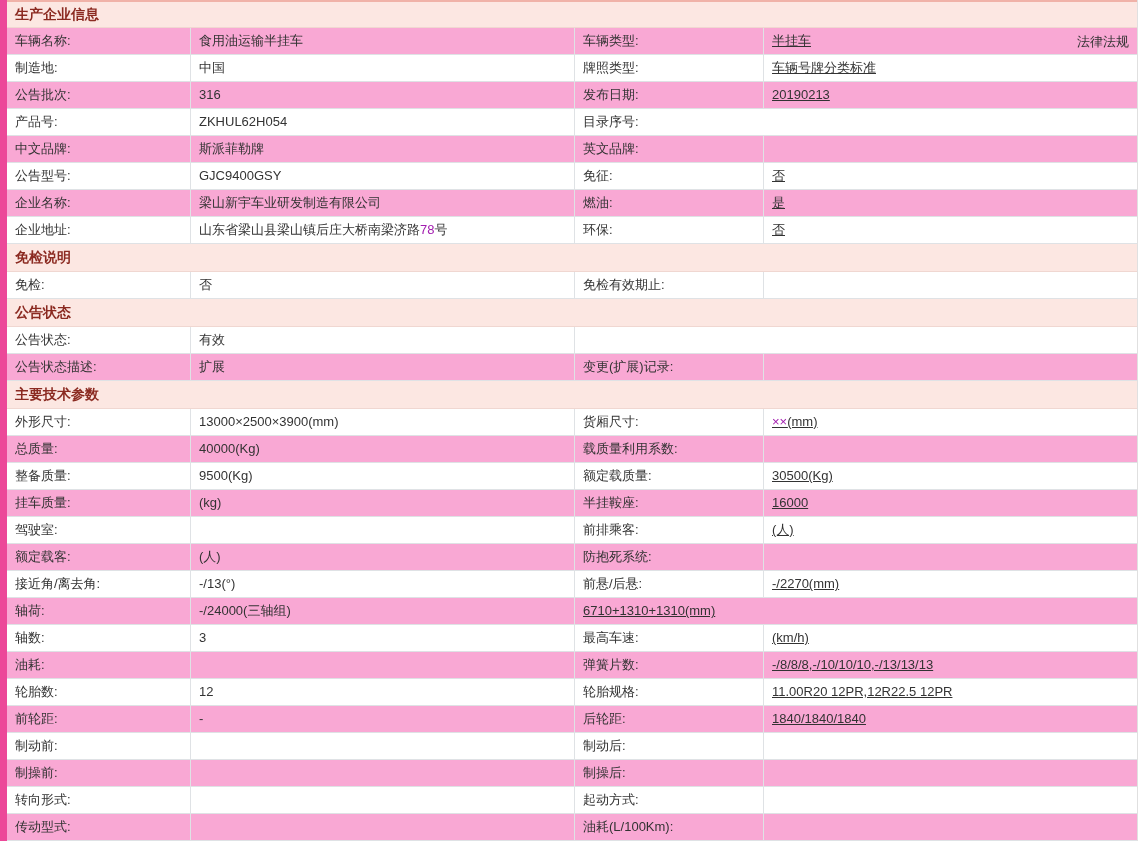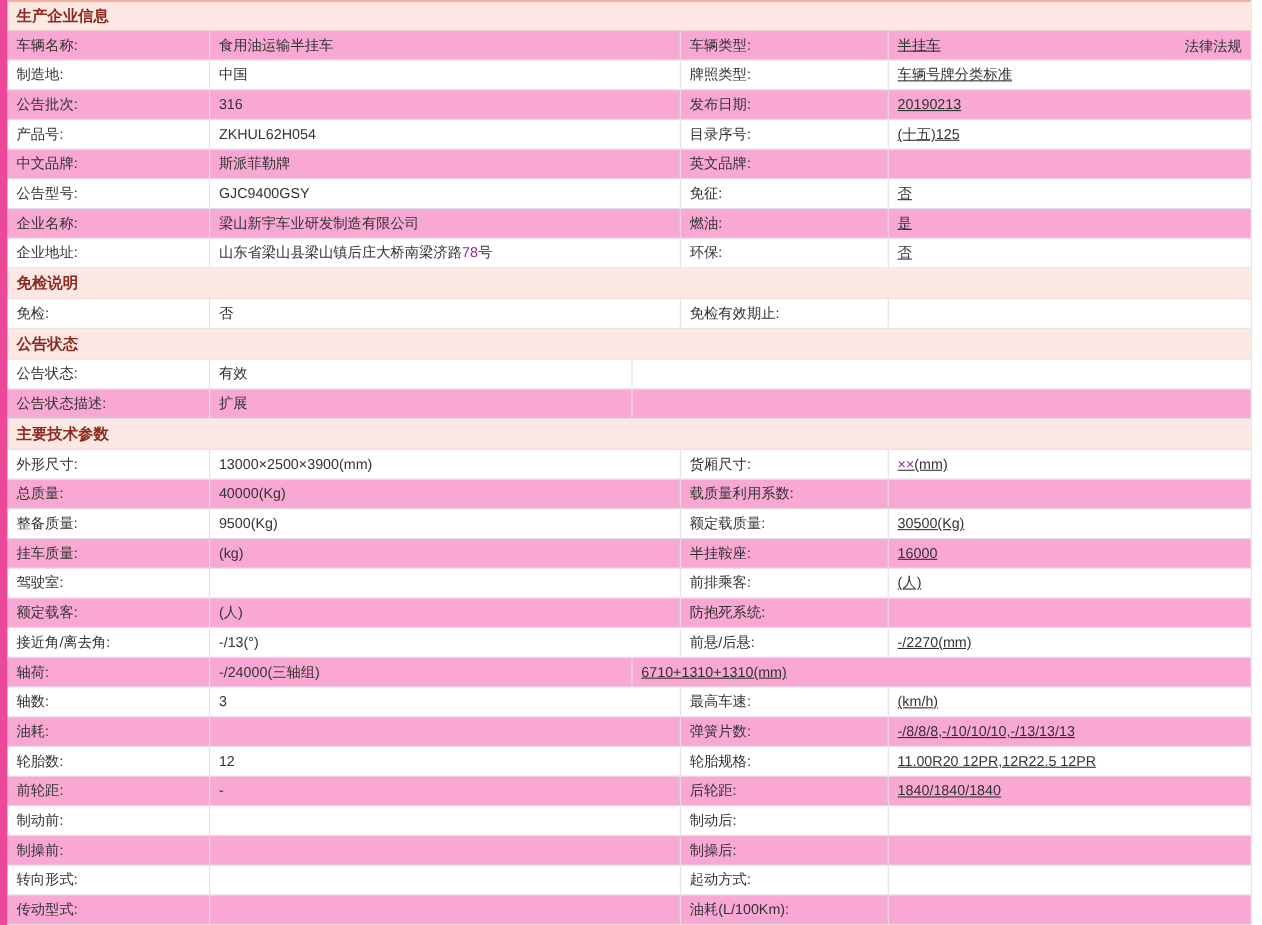--- a/index.html
+++ b/index.html
@@ -9,21 +9,21 @@
   .sec{box-sizing:border-box;height:28px;line-height:27px;background:#fce7e2;
        color:#8b2a21;font-weight:bold;font-size:14px;padding-left:8px;
        border-bottom:1px solid #f0d7d1;}
   .sec.first{border-top:2px solid #f0b2a8;line-height:25px;}
   .row{display:flex;box-sizing:border-box;height:27px;line-height:26px;
        border-bottom:1px solid #dfe2e5;background:#fff;}
   .row.alt{background:#f9a8d4;}
   .cell{box-sizing:border-box;padding-left:8px;overflow:hidden;white-space:nowrap;}
   .c1{width:183px;}
   .c2{width:384px;border-left:1px solid #dfe2e5;}
-  .c3{width:189px;border-left:1px solid #dfe2e5;margin-left:44px;}
+  .c3{width:189px;border-left:1px solid #dfe2e5;}
   .c4{flex:1;border-left:1px solid #dfe2e5;text-decoration:underline;}
   .hl{color:#a21caf;}
   .legal{position:absolute;top:28px;right:8px;height:27px;line-height:27px;
          color:#333;cursor:pointer;text-decoration:none;}
 </style>
 </head>
 <body>
 
 <div class="wrap">
   <div id="table-root">
@@ -43,21 +43,20 @@
       <div class="row alt">
         <div class="cell c1">公告批次:</div>
         <div class="cell c2">316</div>
         <div class="cell c3">发布日期:</div>
         <div class="cell c4">20190213</div>
       </div>
       <div class="row">
         <div class="cell c1">产品号:</div>
         <div class="cell c2">ZKHUL62H054</div>
         <div class="cell c3">目录序号:</div>
-        <div class="cell c4">(十五)125</div>
       </div>
       <div class="row alt">
         <div class="cell c1">中文品牌:</div>
         <div class="cell c2">斯派菲勒牌</div>
         <div class="cell c3">英文品牌:</div>
         <div class="cell c4"></div>
       </div>
       <div class="row">
         <div class="cell c1">公告型号:</div>
         <div class="cell c2">GJC9400GSY</div>
@@ -85,20 +84,21 @@
       </div>
       <div class="sec">公告状态</div>
       <div class="row">
         <div class="cell c1">公告状态:</div>
         <div class="cell c2">有效</div>
         <div class="cell c4"></div>
       </div>
       <div class="row alt">
         <div class="cell c1">公告状态描述:</div>
         <div class="cell c2">扩展</div>
+        <div class="cell c3">变更(扩展)记录:</div>
         <div class="cell c4"></div>
       </div>
       <div class="sec">主要技术参数</div>
       <div class="row">
         <div class="cell c1">外形尺寸:</div>
         <div class="cell c2">13000×2500×3900(mm)</div>
         <div class="cell c3">货厢尺寸:</div>
         <div class="cell c4"><span class="hl">××</span>(mm)</div>
       </div>
       <div class="row alt">

